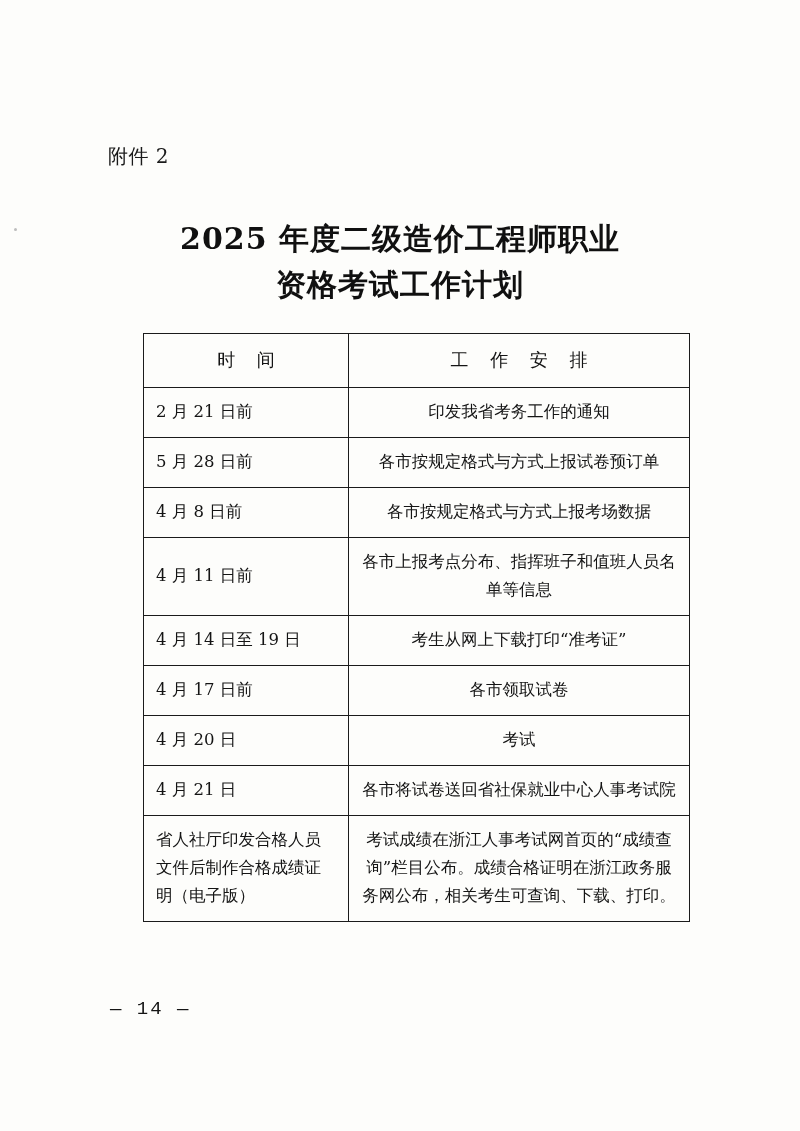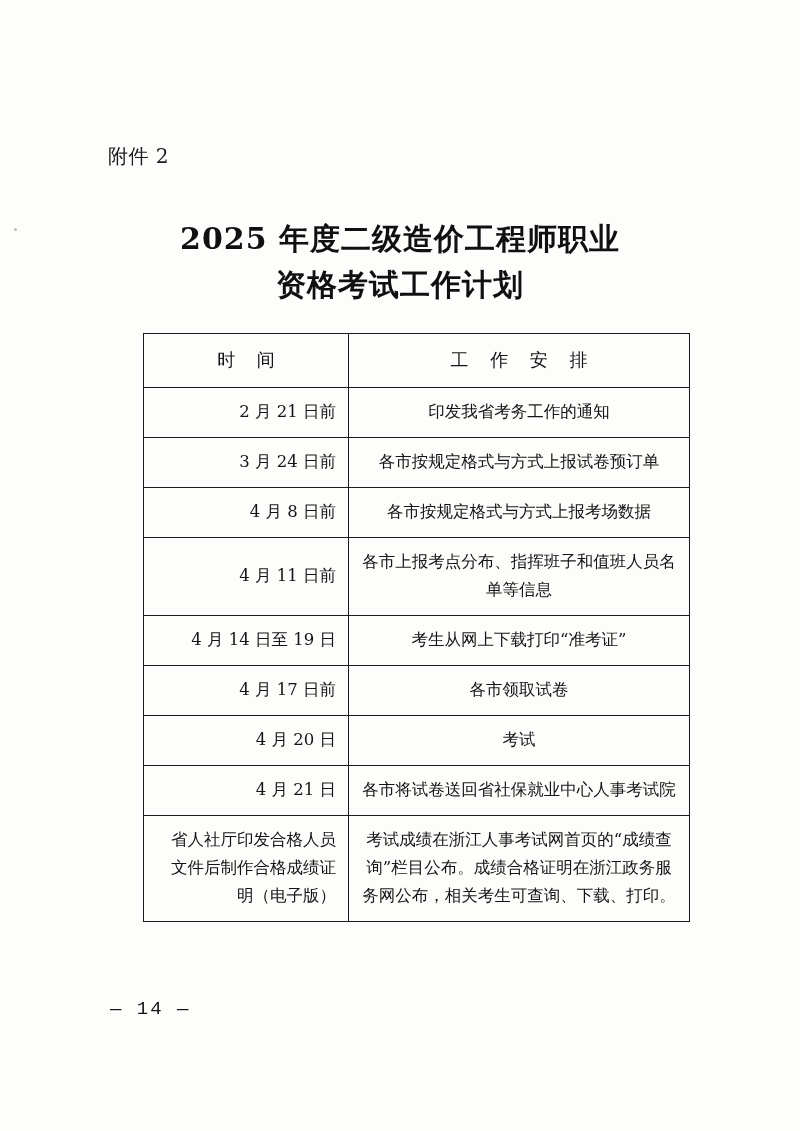--- a/index.html
+++ b/index.html
@@ -68,21 +68,21 @@
   table.schedule col.c1 { width: 205px; }
   table.schedule col.c2 { width: 341px; }
   table.schedule thead td {
     text-align: center;
     font-size: 18px;
     letter-spacing: 8px;
     padding: 12px 0 13px 0;
     text-indent: 8px;
   }
   td.time-cell {
-    text-align: right;
+    text-align: left;
     white-space: normal;
   }
   td.work-cell {
     text-align: center;
   }
   .page-number {
     position: absolute;
     left: 110px;
     top: 998px;
     width: 120px;
@@ -126,21 +126,21 @@
         <td>时 间</td>
         <td>工 作 安 排</td>
       </tr>
     </thead>
     <tbody>
       <tr>
         <td class="time-cell">2 月 21 日前</td>
         <td class="work-cell">印发我省考务工作的通知</td>
       </tr>
       <tr>
-        <td class="time-cell">3 月 24 日前</td>
+        <td class="time-cell">5 月 28 日前</td>
         <td class="work-cell">各市按规定格式与方式上报试卷预订单</td>
       </tr>
       <tr>
         <td class="time-cell">4 月 8 日前</td>
         <td class="work-cell">各市按规定格式与方式上报考场数据</td>
       </tr>
       <tr>
         <td class="time-cell">4 月 11 日前</td>
         <td class="work-cell">各市上报考点分布、指挥班子和值班人员名单等信息</td>
       </tr>

